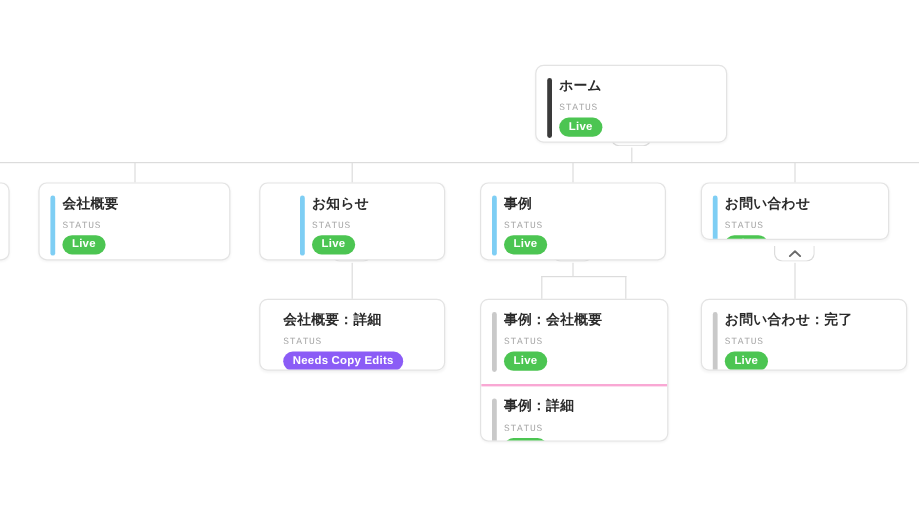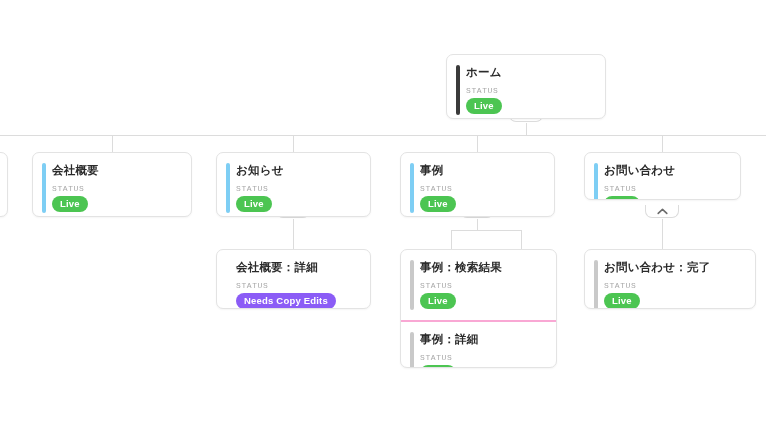--- a/index.html
+++ b/index.html
@@ -167,21 +167,21 @@
 
   <div class="card" style="left:32px; top:152px; width:160px; height:65px;">
     <div class="card-inner">
       <span class="accent accent-blue"></span>
       <div class="card-title">会社概要</div>
       <div class="status-label">STATUS</div>
       <span class="badge live">Live</span>
     </div>
   </div>
 
-  <div class="card" style="left:216px; top:152px; width:155px; height:65px;">
+  <div class="card" style="left:216px; top:152px; width:155px; height:65px;padding-left:24px;">
     <div class="card-inner">
       <span class="accent accent-blue"></span>
       <div class="card-title">お知らせ</div>
       <div class="status-label">STATUS</div>
       <span class="badge live">Live</span>
     </div>
   </div>
 
   <div class="card" style="left:216px; top:249px; width:155px; height:60px;">
     <div class="card-inner">
@@ -197,21 +197,21 @@
       <span class="accent accent-blue"></span>
       <div class="card-title">事例</div>
       <div class="status-label">STATUS</div>
       <span class="badge live">Live</span>
     </div>
   </div>
 
   <div class="card" style="left:400px; top:249px; width:157px; height:119px;">
     <div class="card-inner">
       <span class="accent accent-gray"></span>
-      <div class="card-title">事例：検索結果</div>
+      <div class="card-title">事例：会社概要</div>
       <div class="status-label">STATUS</div>
       <span class="badge live">Live</span>
     </div>
     <div class="card-inner">
       <span class="accent accent-gray"></span>
       <div class="card-title">事例：詳細</div>
       <div class="status-label">STATUS</div>
       <span class="badge live">Live</span>
     </div>
   </div>

